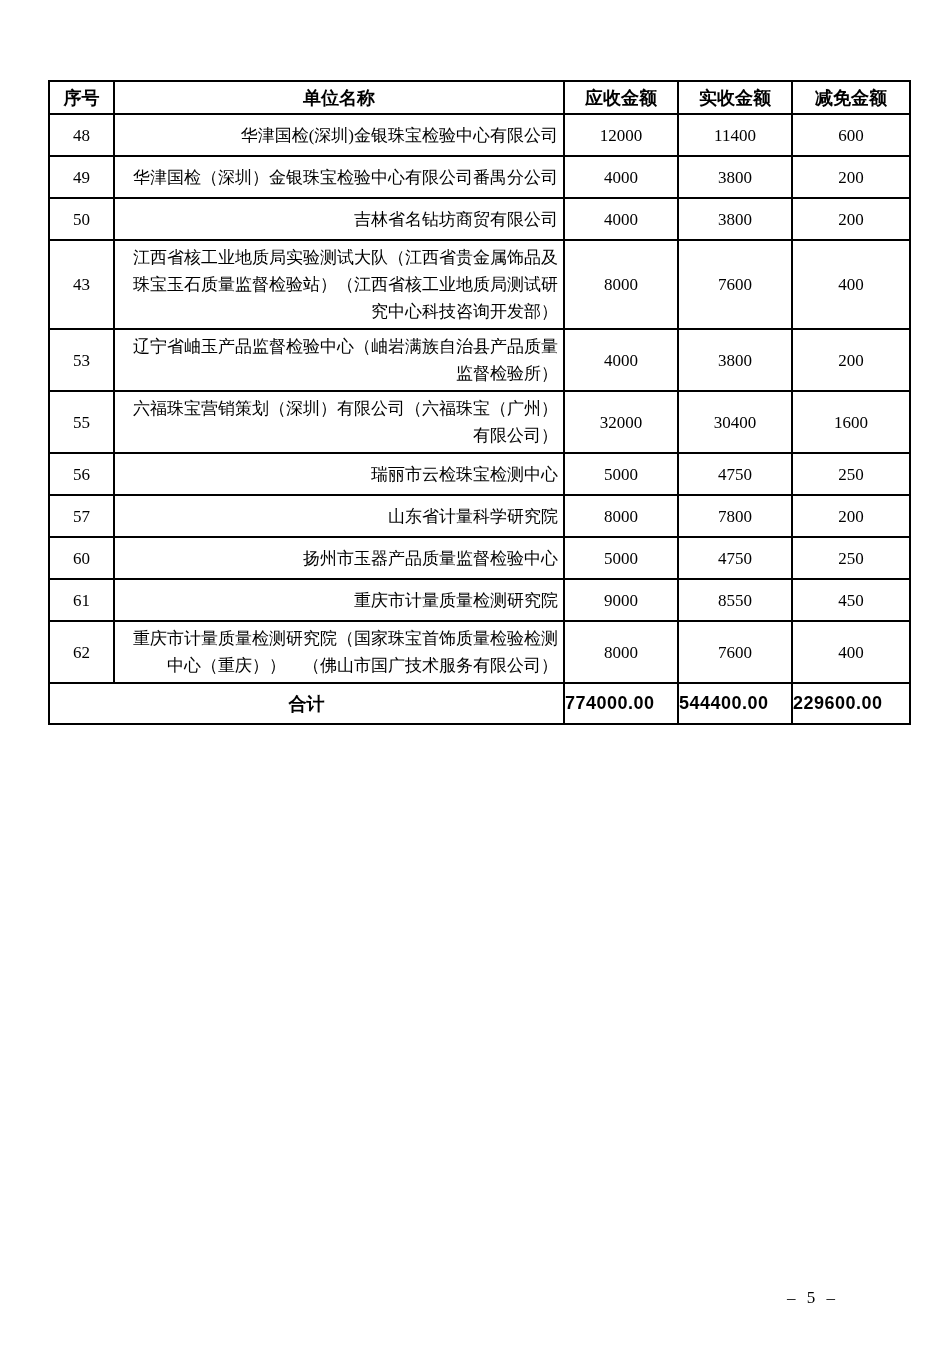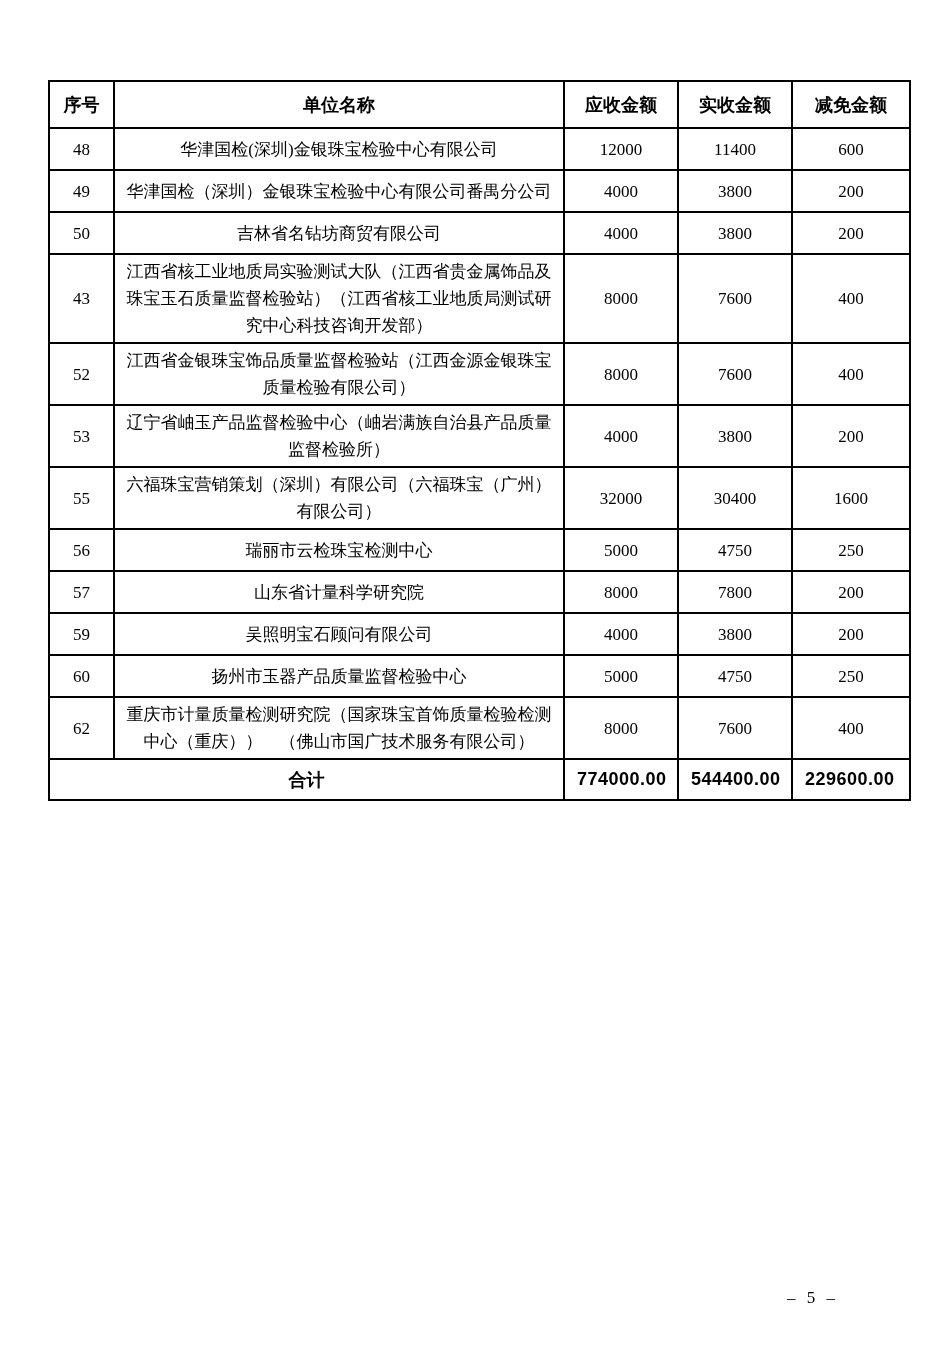--- a/index.html
+++ b/index.html
@@ -22,39 +22,39 @@
     table-layout: fixed;
   }
   .fee-table th, .fee-table td {
     border: 2px solid #000000;
     overflow: hidden;
   }
   .fee-table thead th {
     font-family: "Liberation Sans", "DejaVu Sans", sans-serif;
     font-weight: bold;
     font-size: 18px;
-    height: 47px;
+    height: 33px;
     text-align: center;
     vertical-align: middle;
     padding: 2px 4px;
   }
   .fee-table tbody td {
     font-size: 17px;
     height: 42px;
     vertical-align: middle;
     padding: 3px 5px;
     line-height: 27px;
   }
   .c-no   { text-align: center; }
-  .c-name { text-align: center; padding-left: 7px; padding-right: 4px; word-break: break-all; }
+  .c-name { text-align: right; padding-left: 7px; padding-right: 4px; word-break: break-all; }
   .c-num  { text-align: center; }
   .fee-table tfoot td {
     height: 41px;
     vertical-align: middle;
-    padding: 2px 12px;
+    padding: 2px 0;
   }
   .total-label {
     font-family: "Liberation Sans", "DejaVu Sans", sans-serif;
     font-weight: bold;
     font-size: 18px;
     text-align: center;
   }
   .total-num {
     font-family: "Liberation Sans", "DejaVu Sans", sans-serif;
     font-weight: bold;
@@ -121,27 +121,20 @@
   </tr>
 
   <tr>
     <td class="c-no">43</td>
     <td class="c-name">江西省核工业地质局实验测试大队（江西省贵金属饰品及珠宝玉石质量监督检验站）（江西省核工业地质局测试研究中心科技咨询开发部）</td>
     <td class="c-num">8000</td>
     <td class="c-num">7600</td>
     <td class="c-num">400</td>
   </tr>
 
-  <tr>
-    <td class="c-no">52</td>
-    <td class="c-name">江西省金银珠宝饰品质量监督检验站（江西金源金银珠宝质量检验有限公司）</td>
-    <td class="c-num">8000</td>
-    <td class="c-num">7600</td>
-    <td class="c-num">400</td>
-  </tr>
 
   <tr>
     <td class="c-no">53</td>
     <td class="c-name">辽宁省岫玉产品监督检验中心（岫岩满族自治县产品质量监督检验所）</td>
     <td class="c-num">4000</td>
     <td class="c-num">3800</td>
     <td class="c-num">200</td>
   </tr>
 
 
@@ -163,36 +156,36 @@
 
   <tr>
     <td class="c-no">57</td>
     <td class="c-name">山东省计量科学研究院</td>
     <td class="c-num">8000</td>
     <td class="c-num">7800</td>
     <td class="c-num">200</td>
   </tr>
 
 
-  <tr>
-    <td class="c-no">59</td>
-    <td class="c-name">吴照明宝石顾问有限公司</td>
-    <td class="c-num">4000</td>
-    <td class="c-num">3800</td>
-    <td class="c-num">200</td>
-  </tr>
 
   <tr>
     <td class="c-no">60</td>
     <td class="c-name">扬州市玉器产品质量监督检验中心</td>
     <td class="c-num">5000</td>
     <td class="c-num">4750</td>
     <td class="c-num">250</td>
   </tr>
 
+  <tr>
+    <td class="c-no">61</td>
+    <td class="c-name">重庆市计量质量检测研究院</td>
+    <td class="c-num">9000</td>
+    <td class="c-num">8550</td>
+    <td class="c-num">450</td>
+  </tr>
 
   <tr>
     <td class="c-no">62</td>
     <td class="c-name">重庆市计量质量检测研究院（国家珠宝首饰质量检验检测中心（重庆））　（佛山市国广技术服务有限公司）</td>
     <td class="c-num">8000</td>
     <td class="c-num">7600</td>
     <td class="c-num">400</td>
   </tr>
 </tbody>
     <tfoot>

